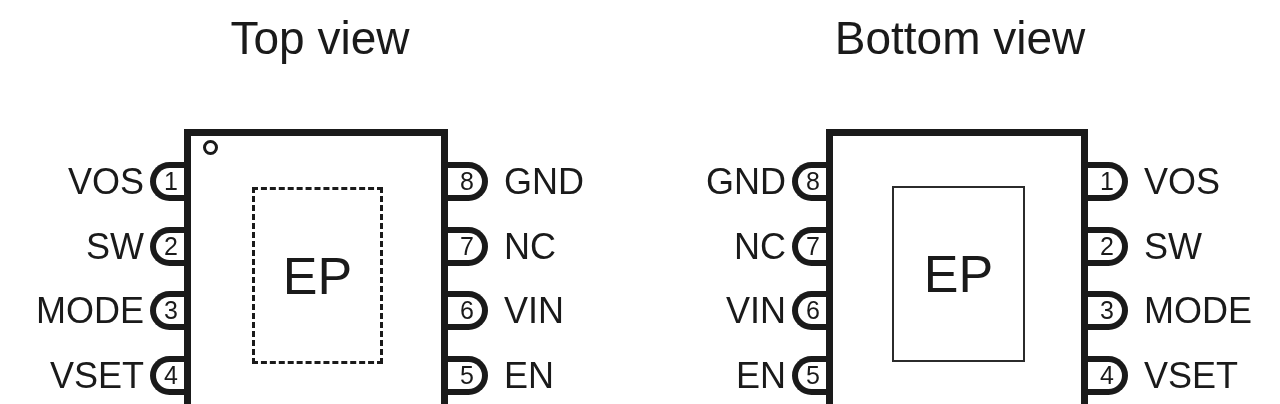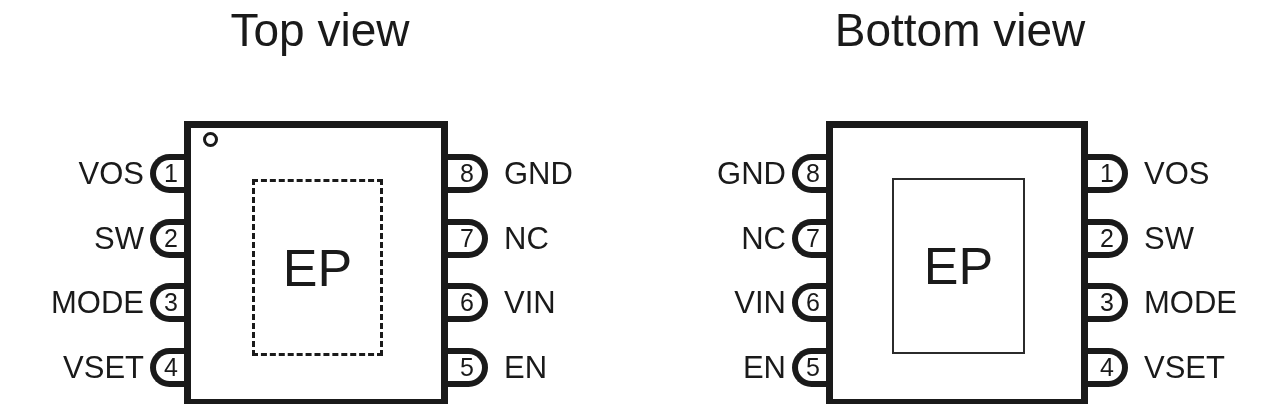--- a/index.html
+++ b/index.html
@@ -13,21 +13,21 @@
   #root {
     position: relative;
     width: 1280px;
     height: 404px;
     background: #ffffff;
     overflow: hidden;
   }
 
   .view {
     position: absolute;
-    top: 8px;
+    top: 16px;
     width: 640px;
     height: 304px;
   }
   .view-top { left: 0; }
   .view-bottom { left: 640px; }
 
   .view-title {
     position: absolute;
     top: -4px;
     left: 0;
@@ -125,21 +125,21 @@
   .pin-right {
     border-top-right-radius: 20px;
     border-bottom-right-radius: 20px;
     border-left: none;
     padding-left: 4px;
   }
 
   
   .pin-label {
     position: absolute;
-    font-size: 31px;
+    font-size: 36px;
     line-height: 42px;
     color: #1a1a1a;
     white-space: nowrap;
     z-index: 1;
   }
   .pin-label-left {
     text-align: right;
     transform: translateY(-50%);
   }
   .pin-label-right {

